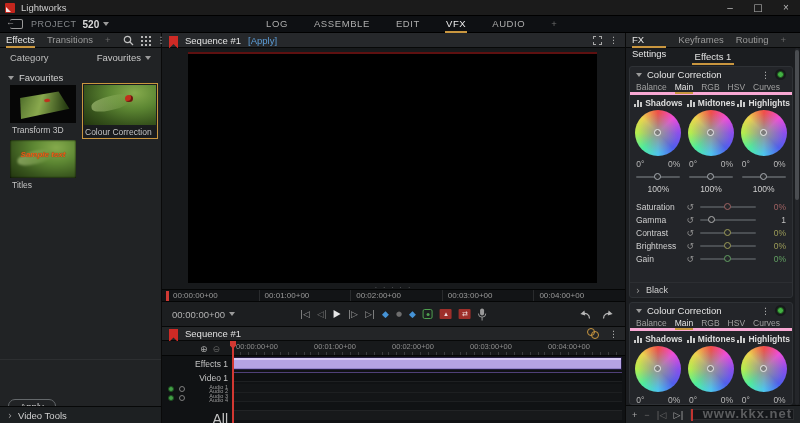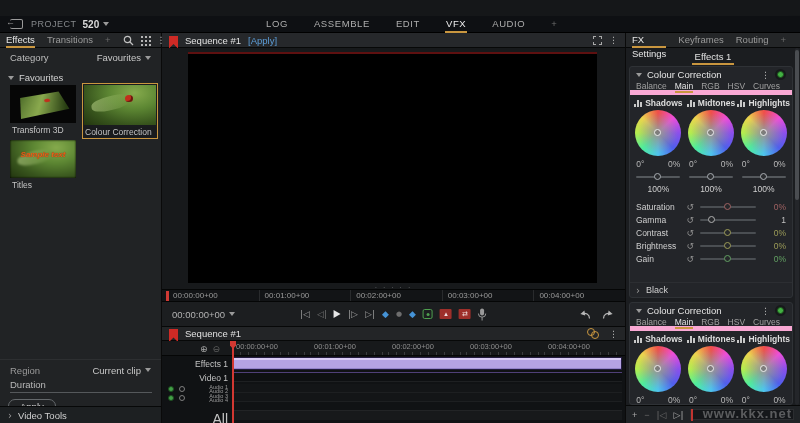--- a/index.html
+++ b/index.html
@@ -175,21 +175,21 @@
   .fx-title{font-size:9.5px;color:#e2e2e2;border-bottom:2px solid #c9963f;padding:0 3px 1px;}
   .cc-card{position:absolute;left:3px;right:7px;background:#232529;border:1px solid #2f3236;border-radius:3px;
            overflow:hidden;}
   .card1{top:33px;height:232px;}
   .card2{top:269px;height:103px;}
   .cc-head{height:15px;display:flex;align-items:center;padding:0 6px;}
   .cc-head .caret{margin:0 5px 0 0;}
   .cc-title{font-size:9.5px;color:#e4e4e4;}
   .gdot{width:7px;height:7px;border-radius:50%;background:#43b143;border:1px solid #1c521c;
         box-shadow:0 0 0 2px #17191b;margin-right:2px;}
-  .cc-tabs{height:13px;display:flex;align-items:center;gap:8px;padding:0 6px;border-bottom:5px solid #f9a8d4;}
+  .cc-tabs{height:13px;display:flex;align-items:center;gap:8px;padding:0 6px;border-bottom:3px solid #f9a8d4;}
   .cc-tab{font-size:8.5px;color:#a0a0a0;height:13px;line-height:12px;border-bottom:2px solid transparent;}
   .cc-tab.active{color:#e4e4e4;border-bottom-color:#c9963f;}
   .cc-cols{display:flex;padding:2px 2px 0;}
   .cc-col{flex:1;display:flex;flex-direction:column;align-items:center;}
   .cc-col-head{display:flex;align-items:center;gap:3px;height:12px;font-size:8.5px;font-weight:bold;color:#dedede;}
   .hist{width:8px;height:7px;background-repeat:no-repeat;background-image:
      linear-gradient(#c8c8c8,#c8c8c8),linear-gradient(#c8c8c8,#c8c8c8),linear-gradient(#c8c8c8,#c8c8c8);
      background-size:2px 3px,2px 7px,2px 5px;background-position:0 bottom,3px bottom,6px bottom;}
   .wheel{width:46px;height:46px;border-radius:50%;position:relative;margin-top:1px;
      background:radial-gradient(circle,#9c9c9c 0%,rgba(150,150,150,.85) 14%,rgba(150,150,150,0) 62%),
@@ -223,20 +223,29 @@
   .watermark{position:absolute;right:8px;bottom:2px;font-size:13px;font-weight:bold;letter-spacing:1px;
              color:rgba(205,205,205,.38);pointer-events:none;}
   .scrollbar{position:absolute;right:1px;top:15px;bottom:18px;width:4px;background:#24262a;border-radius:2px;}
   .scroll-thumb{position:absolute;left:0;top:2px;width:4px;height:150px;background:#4a4d51;border-radius:2px;}
 </style>
 </head>
 <body>
 
 <div class="app">
 
+  <div class="titlebar">
+    <div class="lw-logo"></div>
+    <span class="app-title">Lightworks</span>
+    <div class="win-controls">
+      <span class="winbtn">–</span>
+      <span class="winbtn u">□</span>
+      <span class="winbtn">×</span>
+    </div>
+  </div>
   <div class="capture-overlay"></div>
 
   <div class="menubar">
     <span class="exit-ico"></span>
     <span class="proj-label">PROJECT</span>
     <span class="proj-value">520</span>
     <span class="caret"></span>
     <div class="main-tabs">
       <span class="m-tab">LOG</span>
       <span class="m-tab">ASSEMBLE</span>
@@ -287,30 +296,20 @@
       <span class="thumb-label" style="left:2px;top:43px;width:72px;">Colour Correction</span>
     </div>
 
     <div class="thumb" style="left:10px;top:107px;width:66px;height:38px;">
       <div class="art-leaf" style="filter:blur(1px);"></div>
       <span class="titles-text">Sample text</span>
     </div>
     <span class="thumb-label" style="left:12px;top:147px;">Titles</span>
 
     <div class="lp-divider"></div>
-    <div class="region-row">
-      <span class="region-label">Region</span>
-      <span class="region-value">
-        <span>Current clip</span>
-          <span class="caret"></span>
-      </span>
-    </div>
-    <div class="duration-row">
-      <span>Duration</span>
-    </div>
     <div class="apply-btn">Apply</div>
     <div class="vtools-row">
       <span class="chev u">›</span>
       <span>Video Tools</span>
     </div>
   </div>
 
   <div class="center">
 
     <div class="viewer-head">

